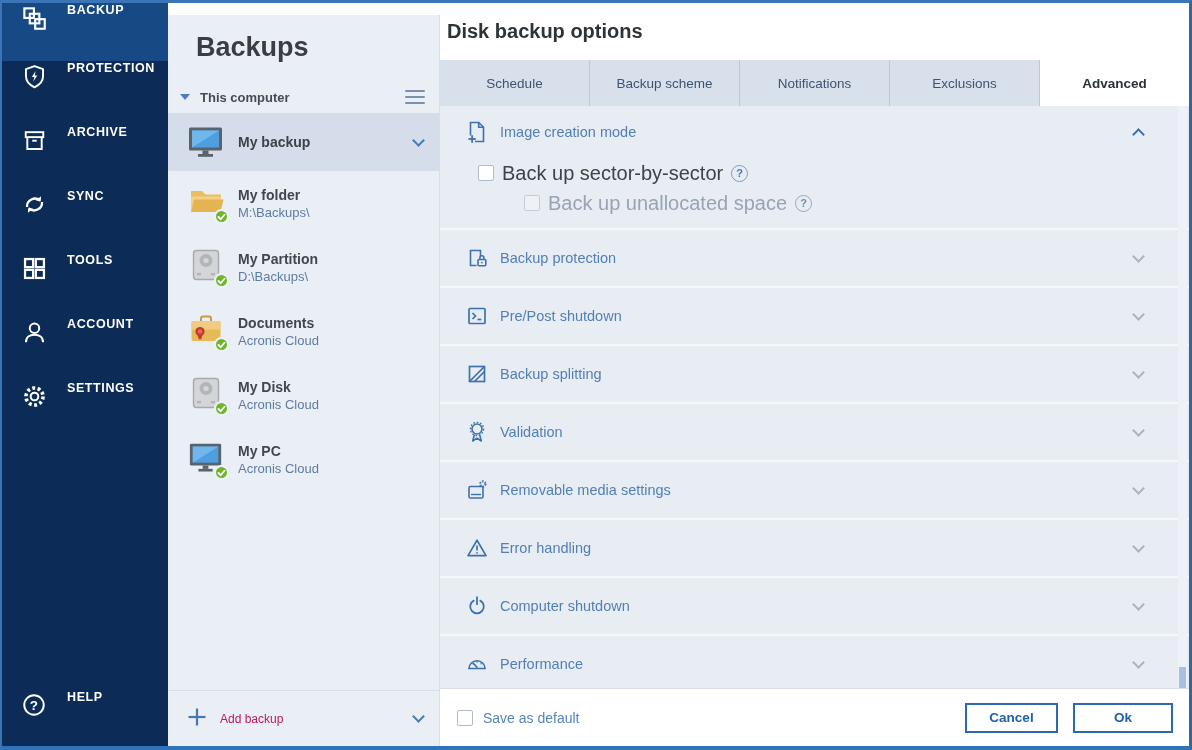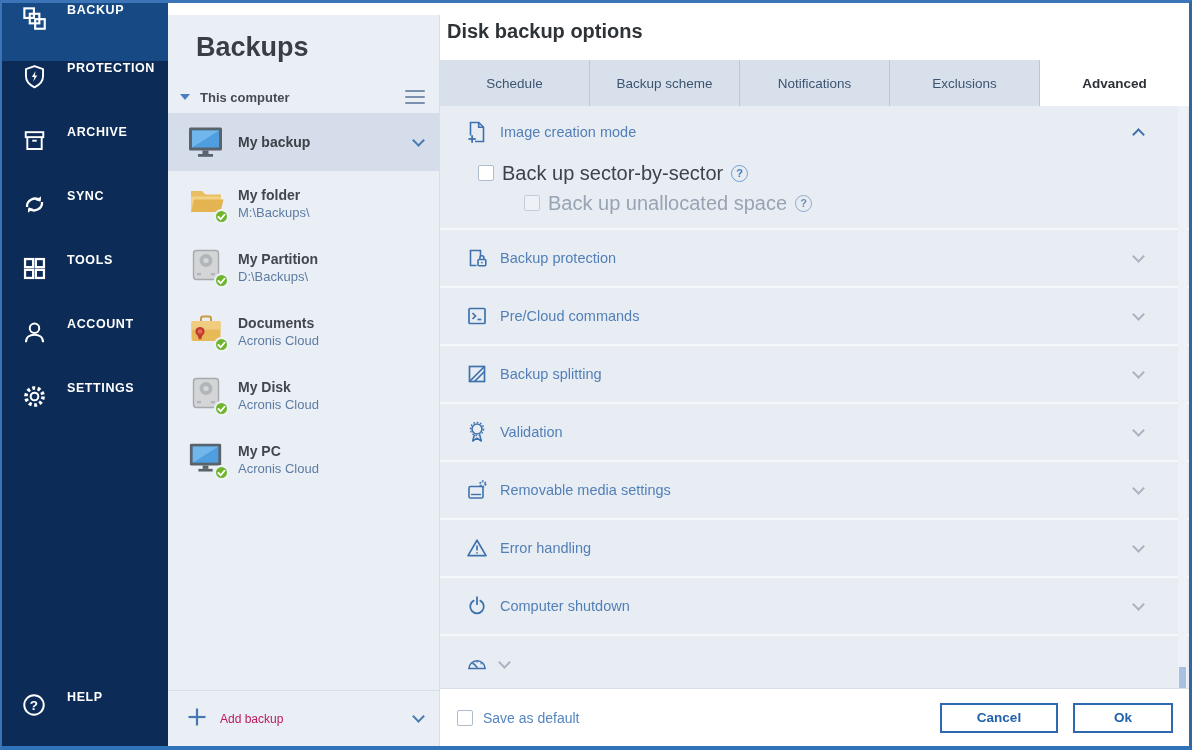--- a/index.html
+++ b/index.html
@@ -67,21 +67,21 @@
   .qmark { width:17px; height:17px; border:1.5px solid #6f9fd2; border-radius:50%; color:#3f7ac0; font-size:11px; font-weight:700; display:flex; align-items:center; justify-content:center; cursor:pointer; }
   .qmark.dim { border-color:#8fa9c9; color:#6d8cb4; }
 
   .scrollbar { position:absolute; top:0; right:2px; width:9px; bottom:0; background:#eef1f7; }
   .scroll-thumb { position:absolute; bottom:0; left:1px; width:7px; height:21px; background:#a9bfdf; }
 
   .main-footer { height:58px; background:#fff; border-top:1px solid #d9dfe8; display:flex; align-items:center; padding:0 16px 0 17px; }
   .save-label { font-size:14px; color:#5585c0; margin-right:13px; }
   .btn { height:30px; background:#fff; border:2px solid #2d68b0; color:#2062ac; font-size:13.5px; font-weight:700; font-family:"Liberation Sans",sans-serif; cursor:pointer; }
   .btn-initial { width:134px; }
-  .btn-cancel { width:118px; margin-left:auto; }
+  .btn-cancel { width:93px; margin-left:auto; }
   .btn-ok { width:100px; margin-left:15px; }
 </style>
 </head>
 <body>
 
 <div class="window">
 
   <nav class="sidebar">
     <div class="nav-item active">
       <span class="nav-icon">
@@ -383,21 +383,21 @@
       </div>
 
       <div class="sec-row">
         <span class="sec-icon">
           <svg width="24" height="24" viewBox="0 0 24 24" fill="none" stroke="#3f72ad" stroke-width="1.7">
             <rect x="4" y="4.5" width="16" height="15" rx="1"></rect>
             <polyline points="7.5,9 10.5,12 7.5,15"></polyline>
               <line x1="12.5" y1="15.5" x2="16.3" y2="15.5"></line>
           </svg>
         </span>
-        <span class="sec-label">Pre/Cloud commands</span>
+        <span class="sec-label">Pre/Post shutdown</span>
         <span class="chev"></span>
       </div>
 
       <div class="sec-row">
         <span class="sec-icon">
           <svg width="24" height="24" viewBox="0 0 24 24" fill="none" stroke="#3f72ad" stroke-width="1.7">
             <rect x="4.5" y="4.5" width="15" height="15"></rect>
             <line x1="19.5" y1="4.5" x2="4.5" y2="19.5"></line>
               <line x1="19.5" y1="9.5" x2="9.5" y2="19.5"></line>
           </svg>
@@ -457,20 +457,21 @@
         <span class="sec-icon">
           <svg width="24" height="24" viewBox="0 0 24 24" fill="none" stroke="#3f72ad" stroke-width="1.6" stroke-linecap="round">
             <path d="M4 16.5 a8 7.8 0 0 1 16 0"></path>
               <line x1="4" y1="16.5" x2="20" y2="16.5"></line>
             <line x1="12" y1="15.2" x2="8.4" y2="11.4"></line>
             <circle cx="8" cy="11.8" r="0.7" fill="#3f72ad" stroke="none"></circle>
               <circle cx="12" cy="10" r="0.7" fill="#3f72ad" stroke="none"></circle>
               <circle cx="16" cy="11.8" r="0.7" fill="#3f72ad" stroke="none"></circle>
           </svg>
         </span>
+        <span class="sec-label">Performance</span>
         <span class="chev"></span>
       </div>
 
       <div class="scrollbar">
         <div class="scroll-thumb"></div>
       </div>
     </div>
 
     <footer class="main-footer">
       <span class="checkbox" style="margin-right:10px;"></span>

